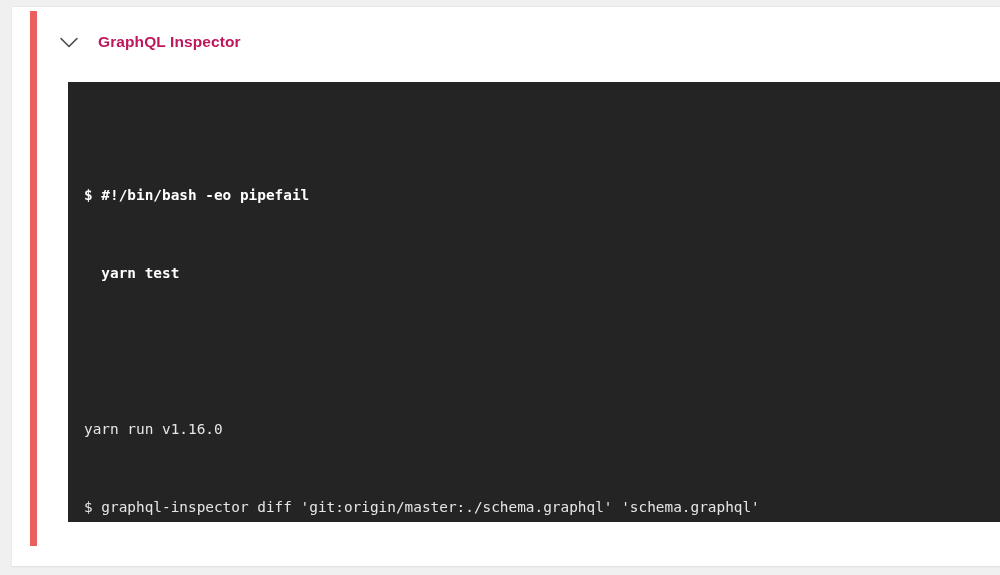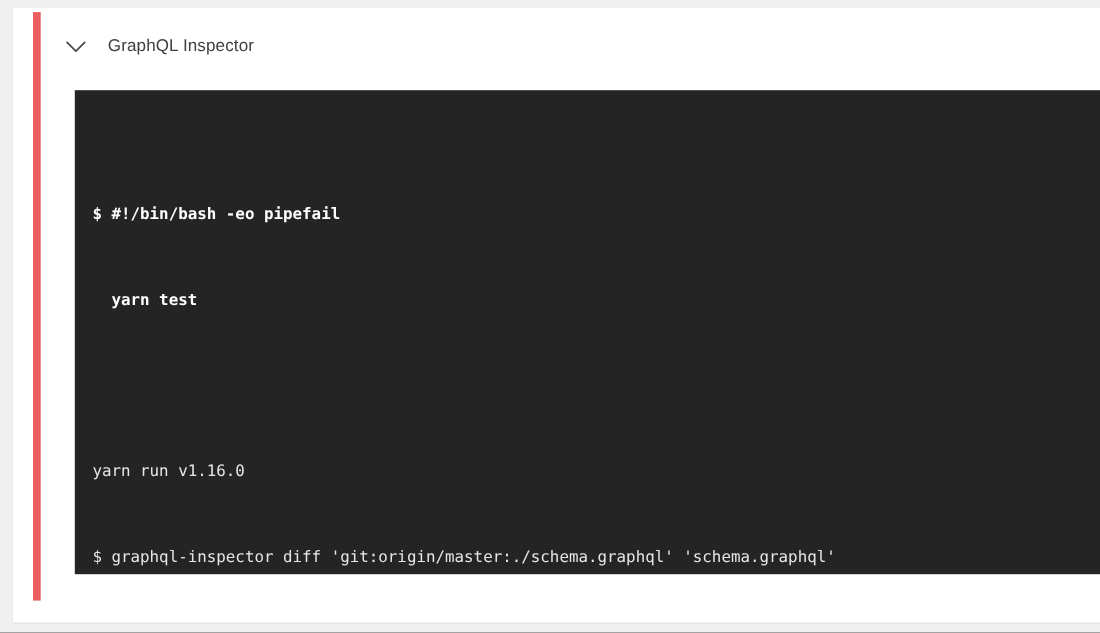--- a/index.html
+++ b/index.html
@@ -62,22 +62,22 @@
     display: inline-flex;
     align-items: center;
     justify-content: center;
     width: 26px;
     height: 26px;
     color: #4a4a4a;
   }
   .chevron-icon svg { display: block; }
   .step-title {
     font-size: 15.5px;
-    font-weight: normal;
-    color: #404040;
+    font-weight: bold;
+    color: #be185d;
     letter-spacing: 0.1px;
     white-space: nowrap;
   }
 
   
   .terminal {
     position: absolute;
     left: 56px;
     top: 75px;
     width: 944px;

